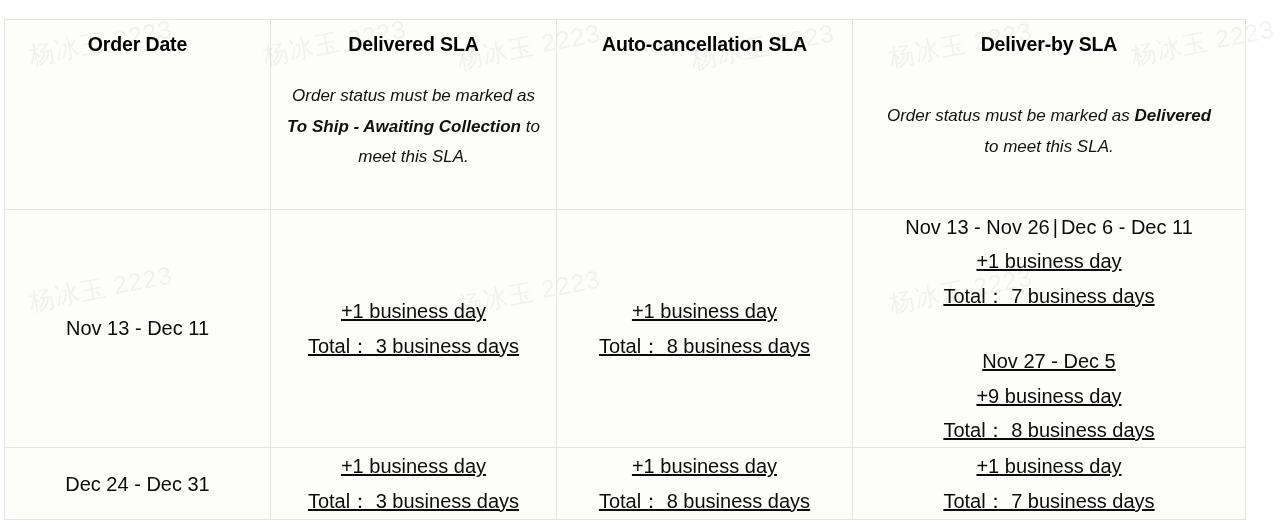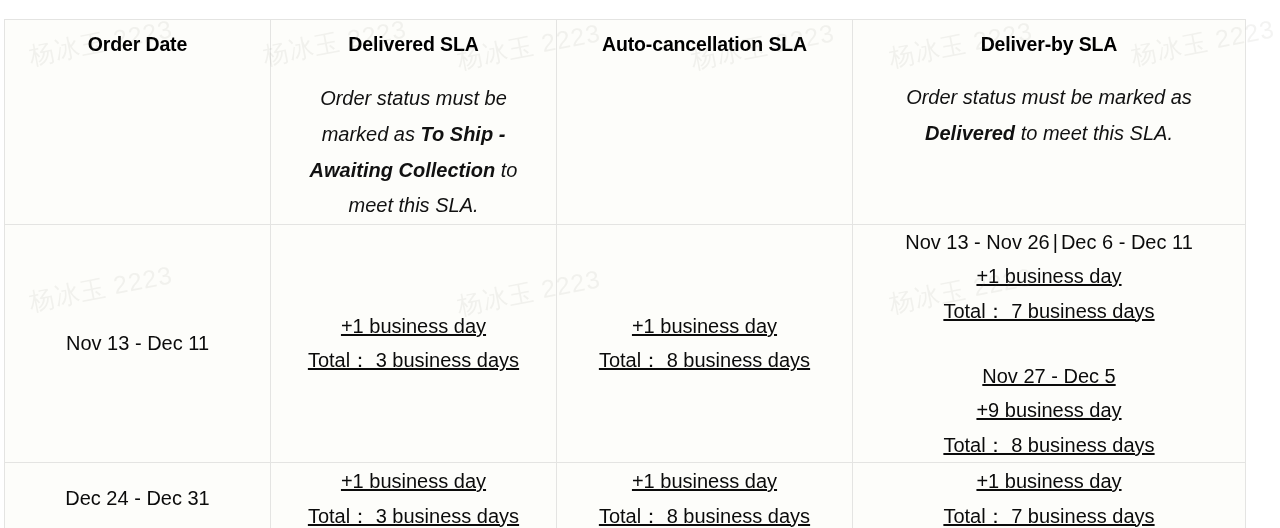--- a/index.html
+++ b/index.html
@@ -72,29 +72,29 @@
 
   .col-title {
     font-size: 19.5px;
     font-weight: 700;
     letter-spacing: -0.15px;
     line-height: 1.2;
     margin-top: 13px;
     color: #000000;
   }
   .col-note {
-    font-size: 20px;
+    font-size: 17px;
     font-style: italic;
     line-height: 1.78;
     margin-top: 25px;
     color: #111111;
     padding: 0 6px;
   }
   .col-note-wide {
-    margin-top: 24px;
+    margin-top: 45px;
     padding: 0 18px;
   }
   .col-note b {
     font-weight: 700;
     font-style: italic;
   }
 
   .cell-lines {
     font-size: 20px;
     line-height: 1.72;

